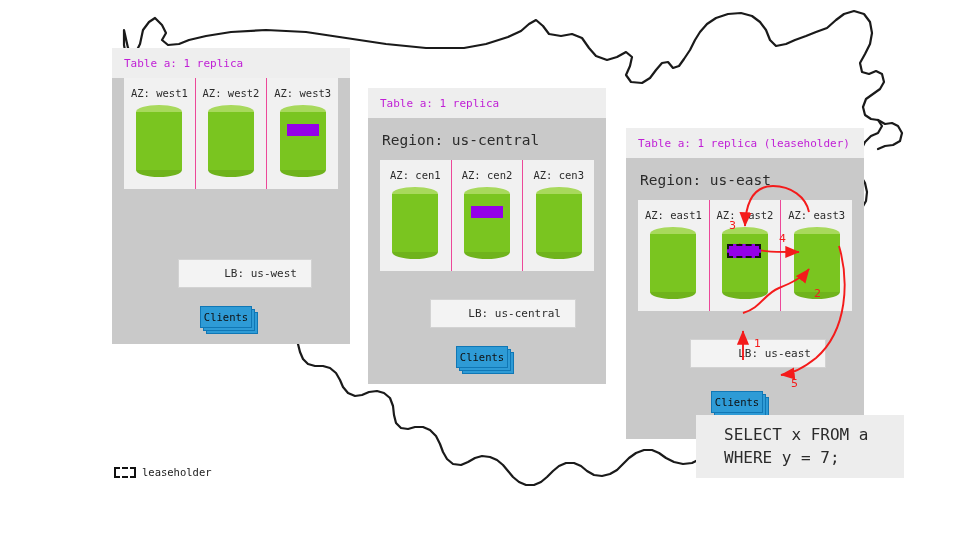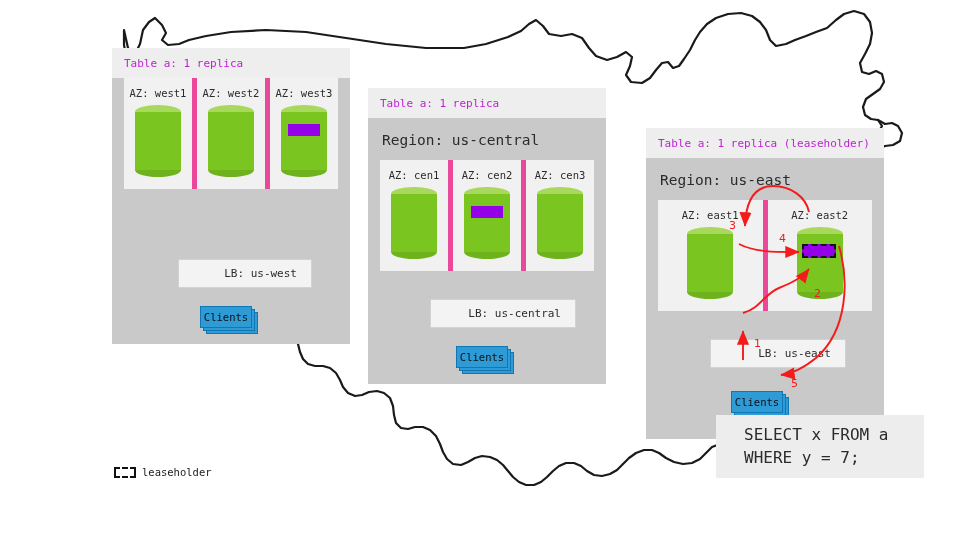--- a/index.html
+++ b/index.html
@@ -40,21 +40,21 @@
     display:flex;
     background:#f1f1f1;
     margin:0 12px 0 12px;
     border:0;
   }
   .az-cell{
     flex:1 1 0;
     box-sizing:border-box;
     padding:9px 0 12px 0;
     text-align:center;
-    border-right:5px solid #ec4899;
+    border-right:1px solid #ec4899;
     position:relative;
   }
   .az-cell:last-child{border-right:none;}
   .az-label{
     font-size:10.5px;
     color:#2b2b2b;
     white-space:nowrap;
     margin-bottom:6px;
     display:block;
   }
@@ -292,40 +292,48 @@
       <div class="lb-box" style="left:62px;top:181px;width:116px;">LB: us-central</div>
       <div class="clients" style="left:88px;top:228px;">
         <div class="card c3"></div>
         <div class="card c2"></div>
         <div class="card c1"></div>
         <div class="label">Clients</div>
       </div>
     </div>
   </div>
 
-  <div class="region-panel" style="left:610px;top:128px;width:238px;margin-left:20px;">
+  <div class="region-panel" style="left:610px;top:128px;width:238px;">
     <div class="panel-header">Table a: 1 replica (leaseholder)</div>
     <div class="panel-body" style="height:281px;">
       <div class="region-title">Region: us-east</div>
       <div class="az-row">
         <div class="az-cell">
           <span class="az-label">AZ: east1</span>
           <div class="cyl">
             <div class="top"></div>
             <div class="bottom"></div>
             <div class="body"></div>
           </div>
         </div>
         <div class="az-cell">
           <span class="az-label">AZ: east2</span>
           <div class="cyl">
             <div class="top"></div>
             <div class="bottom"></div>
             <div class="body"></div>
             <div class="replica-chip leaseholder"></div>
+          </div>
+        </div>
+        <div class="az-cell">
+          <span class="az-label">AZ: east3</span>
+          <div class="cyl">
+            <div class="top"></div>
+            <div class="bottom"></div>
+            <div class="body"></div>
           </div>
         </div>
       </div>
       <div class="lb-box" style="left:64px;top:181px;width:106px;">LB: us-east</div>
       <div class="clients" style="left:85px;top:233px;">
         <div class="card c3"></div>
         <div class="card c2"></div>
         <div class="card c1"></div>
         <div class="label">Clients</div>
       </div>

